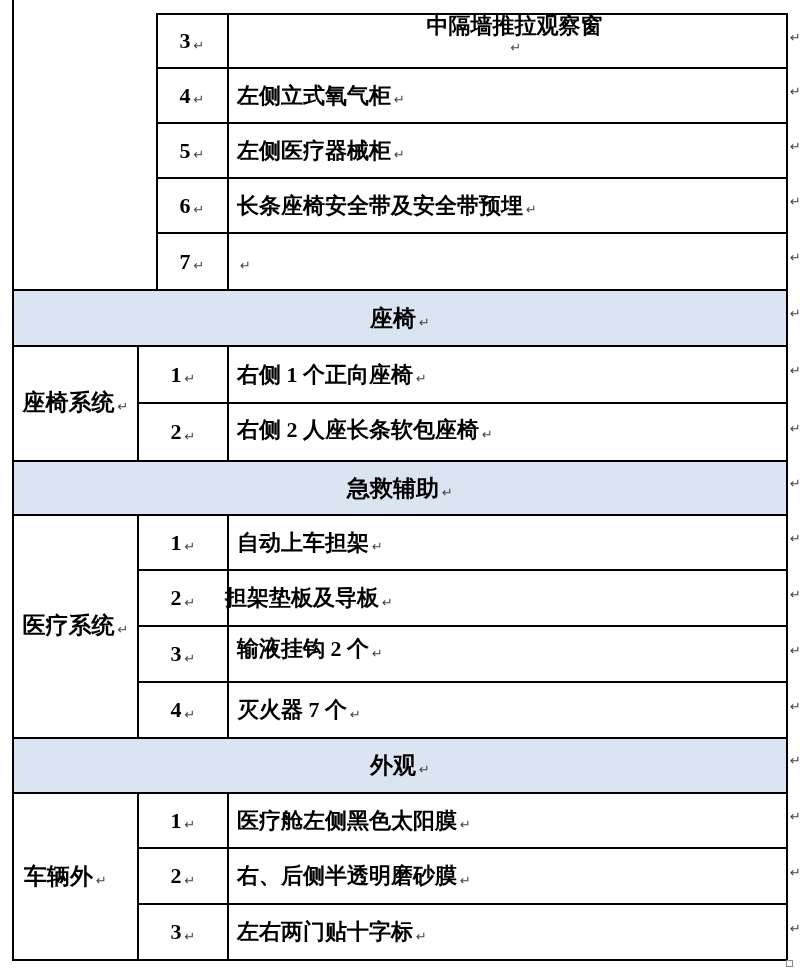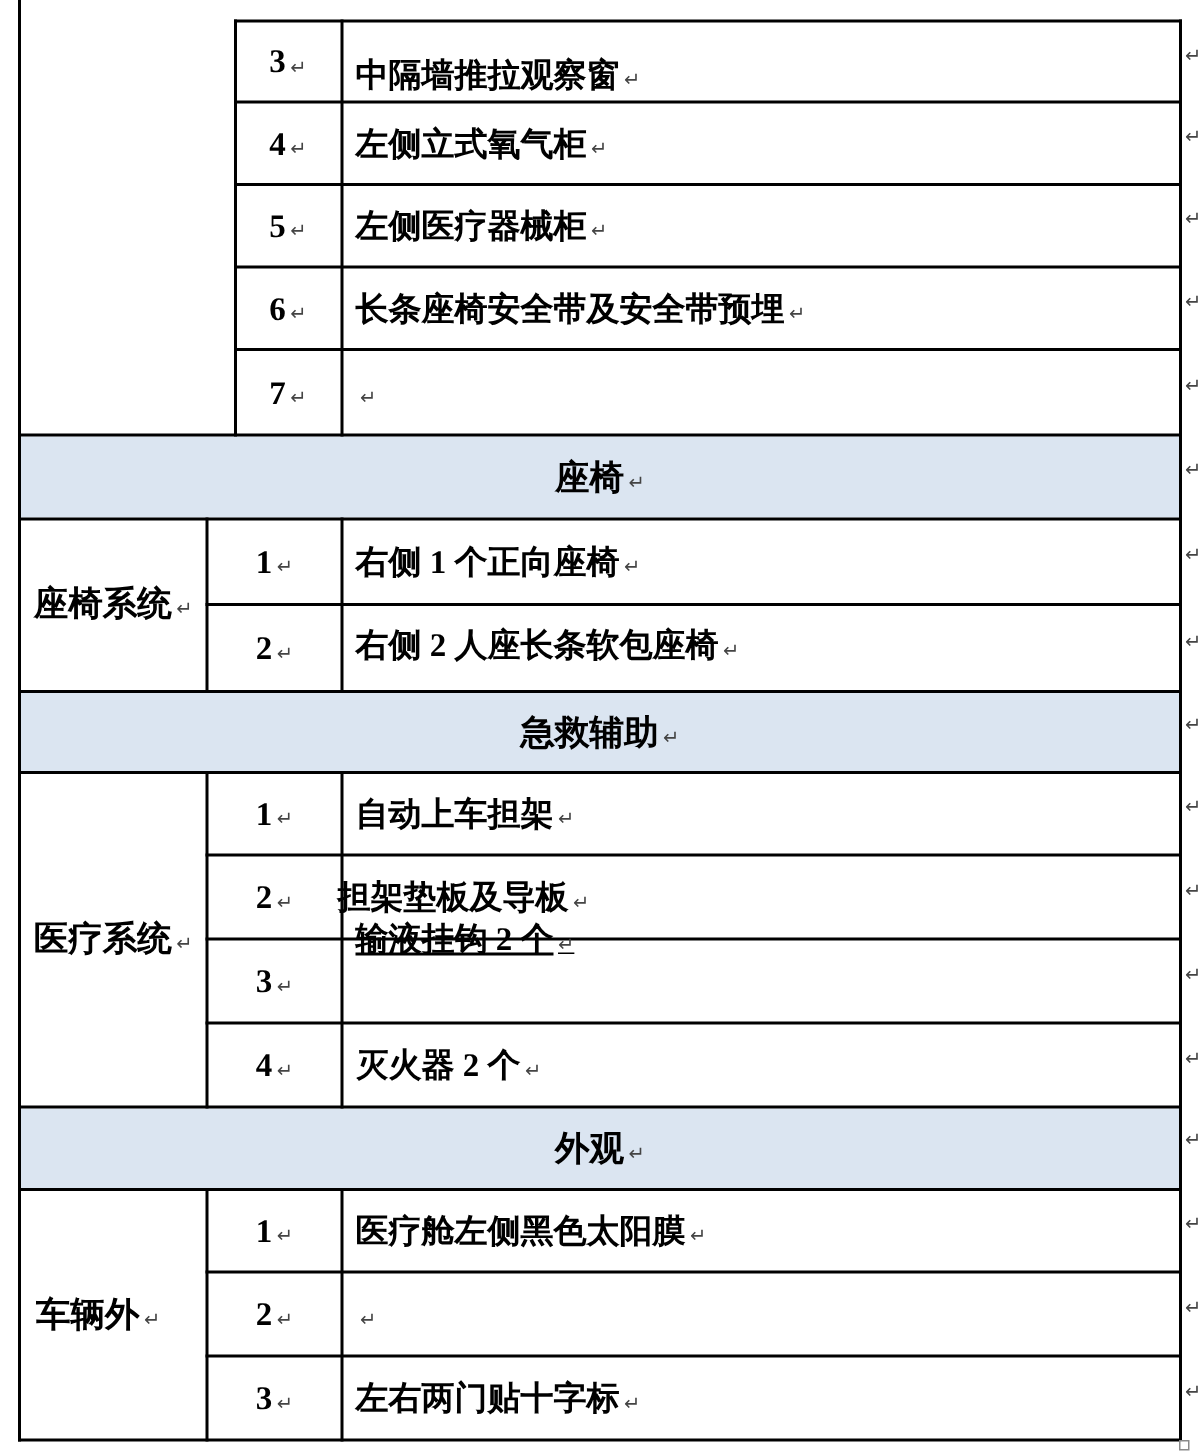--- a/index.html
+++ b/index.html
@@ -52,21 +52,21 @@
   <div class="ln" style="left:12px;top:737px;width:776px;height:2px;"></div>
   <div class="ln" style="left:12px;top:792px;width:776px;height:2px;"></div>
   <div class="ln" style="left:137px;top:847px;width:651px;height:2px;"></div>
   <div class="ln" style="left:137px;top:903px;width:651px;height:2px;"></div>
   <div class="ln" style="left:12px;top:959px;width:776px;height:2px;"></div>
 
   <div class="cell c-center" style="left:157px;top:15px;width:70px;height:52px;">
       <span>3</span>
       <span class="pm">↵</span>
     </div>
-  <div class="cell c-item" style="left:229px;top:15px;width:555px;height:69px;">
+  <div class="cell c-item" style="left:229px;top:15px;width:555px;height:69px;flex-direction:column;">
       <span>中隔墙推拉观察窗</span>
       <span class="pm">↵</span>
     </div>
 
   <div class="cell c-center" style="left:157px;top:69px;width:70px;height:53px;">
       <span>4</span>
       <span class="pm">↵</span>
     </div>
   <div class="cell c-item" style="left:229px;top:69px;width:555px;height:53px;">
       <span>左侧立式氧气柜</span>
@@ -150,31 +150,31 @@
     </div>
   <div class="cell c-item" style="left:217px;top:571px;width:555px;height:54px;">
       <span>担架垫板及导板</span>
       <span class="pm">↵</span>
     </div>
 
   <div class="cell c-center" style="left:139px;top:627px;width:88px;height:54px;">
       <span>3</span>
       <span class="pm">↵</span>
     </div>
-  <div class="cell c-item" style="left:229px;top:599px;width:555px;height:54px;text-decoration:underline;">
+  <div class="cell c-item" style="left:229px;top:622px;width:555px;height:54px;">
       <span>输液挂钩 2 个</span>
       <span class="pm">↵</span>
     </div>
 
   <div class="cell c-center" style="left:139px;top:683px;width:88px;height:54px;">
       <span>4</span>
       <span class="pm">↵</span>
     </div>
   <div class="cell c-item" style="left:229px;top:683px;width:555px;height:54px;">
-      <span>灭火器 2 个</span>
+      <span>灭火器 7 个</span>
       <span class="pm">↵</span>
     </div>
 
   <div class="cell c-center hdr" style="left:14px;top:739px;width:772px;height:53px;">
       <span>外观</span>
       <span class="pm">↵</span>
     </div>
   <div class="cell c-center lbl" style="left:14px;top:794px;width:103px;height:165px;">
       <span>车辆外</span>
       <span class="pm">↵</span>
@@ -187,20 +187,21 @@
   <div class="cell c-item" style="left:229px;top:794px;width:555px;height:53px;">
       <span>医疗舱左侧黑色太阳膜</span>
       <span class="pm">↵</span>
     </div>
 
   <div class="cell c-center" style="left:139px;top:849px;width:88px;height:54px;">
       <span>2</span>
       <span class="pm">↵</span>
     </div>
   <div class="cell c-item" style="left:229px;top:849px;width:555px;height:54px;">
+      <span>右、后侧半透明磨砂膜</span>
       <span class="pm">↵</span>
     </div>
 
   <div class="cell c-center" style="left:139px;top:905px;width:88px;height:54px;">
       <span>3</span>
       <span class="pm">↵</span>
     </div>
   <div class="cell c-item" style="left:229px;top:905px;width:555px;height:54px;">
       <span>左右两门贴十字标</span>
       <span class="pm">↵</span>

